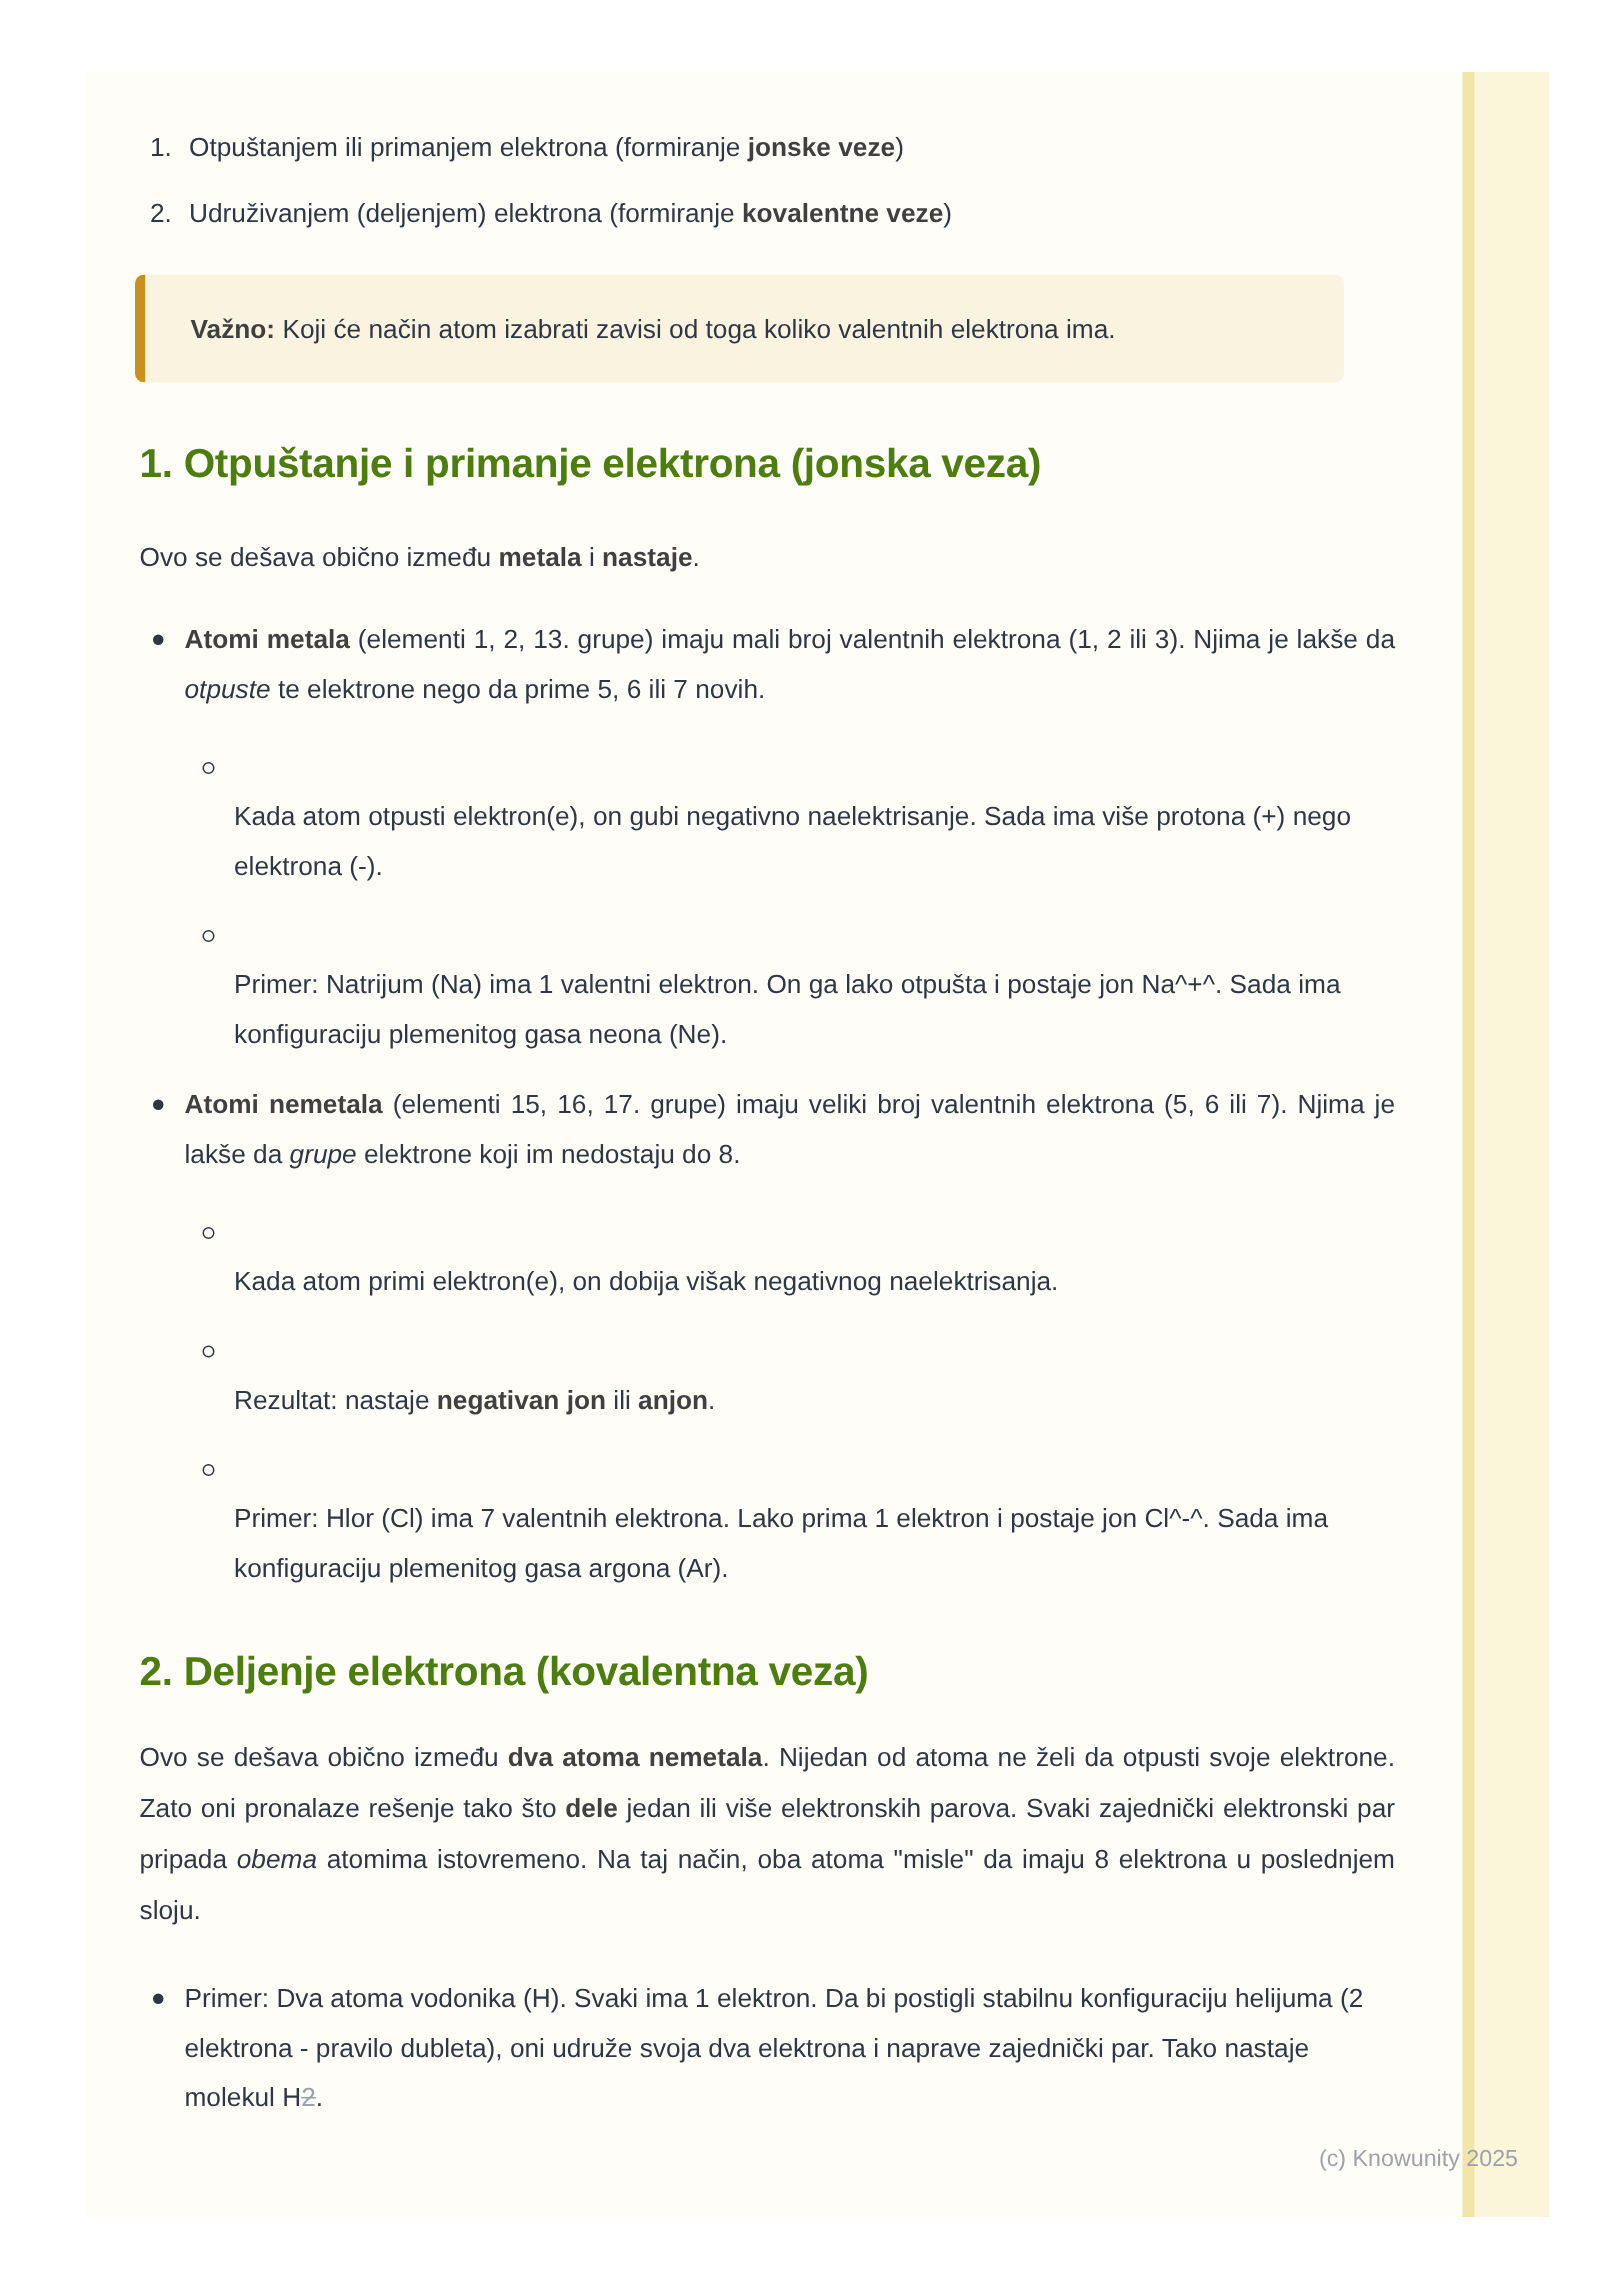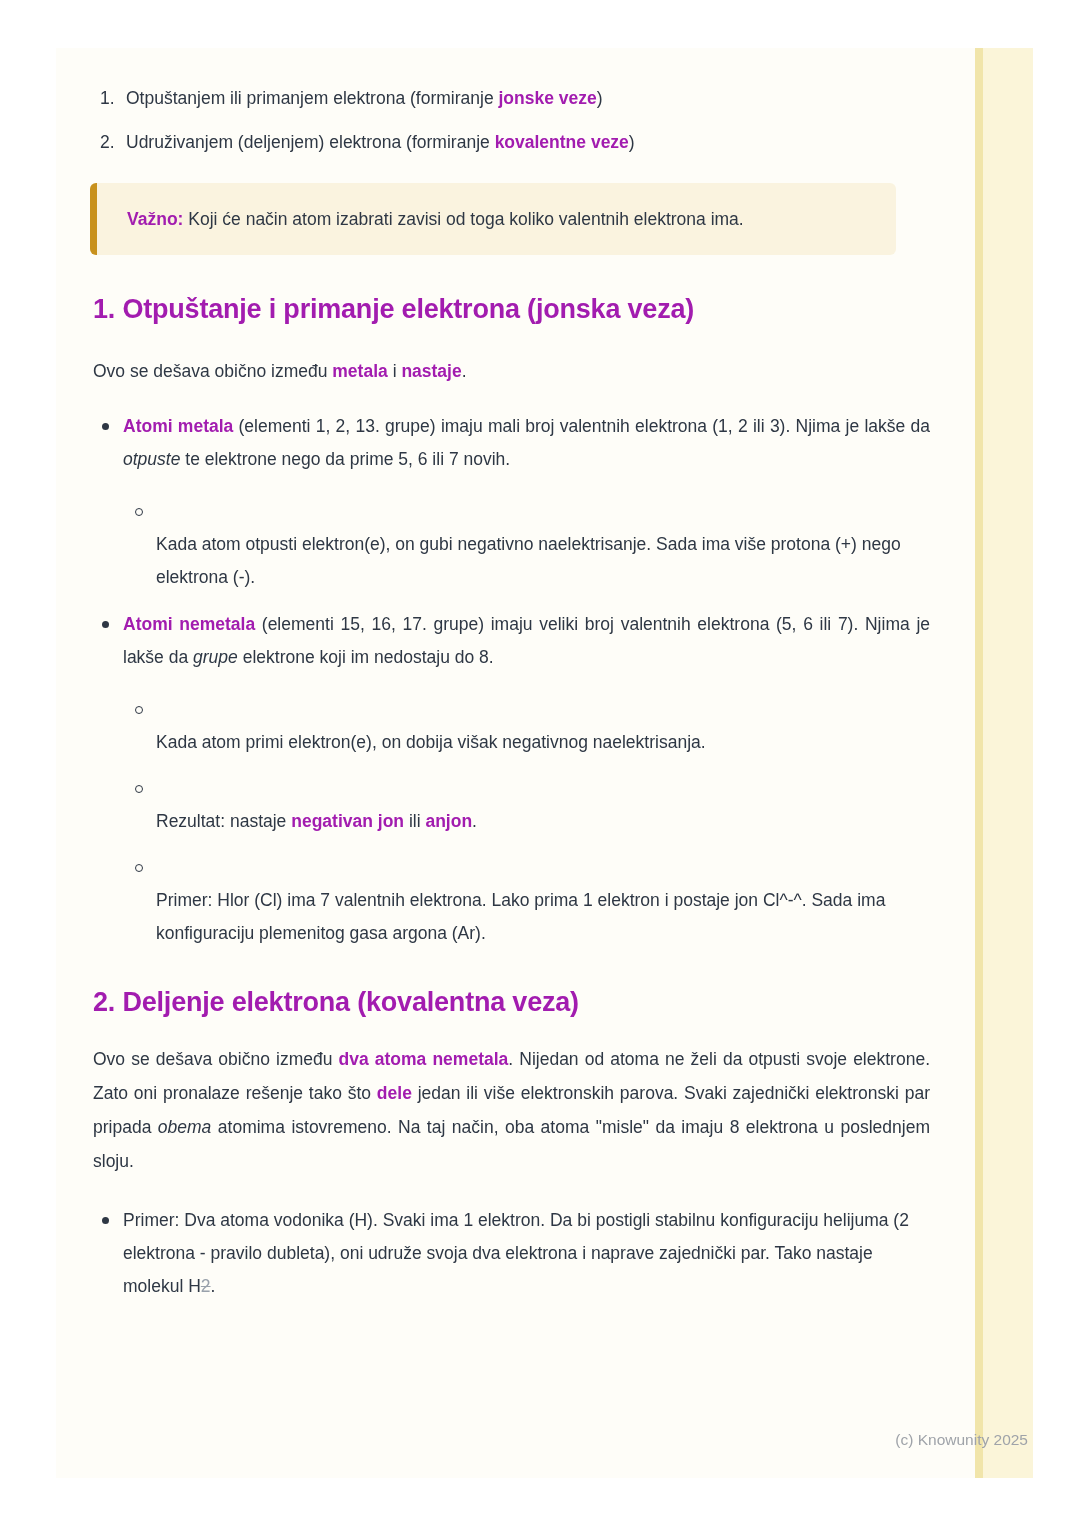--- a/index.html
+++ b/index.html
@@ -20,58 +20,58 @@
     position:absolute; left:975px; top:48px;
     width:58px; height:1430px;
     background:#fbf5d9;
     border-left:8px solid #f1e5aa;
   }
   .content {
     position:absolute; left:93px; top:60px; width:837px;
     font-size:17.5px; line-height:33px;
   }
   .lead { line-height:33px; }
-  b, .seg-b { font-weight:700; color:#a21caf; }
+  b, .seg-b { font-weight:700; color:#404040; }
   .olist { margin-top:22px; }
   .oli { display:flex; margin-bottom:11px; padding-left:7px; }
   .onum { width:26px; flex:0 0 26px; }
   .callout {
     margin-top:24px; margin-left:-3px;
     width:806px;
     background:#faf3df;
     border-left:7px solid #c8911d;
     border-radius:6px;
     padding:16px 28px 16px 30px;
     line-height:40px;
     text-align:justify;
   }
   h2.sec {
     margin-top:38px;
     font-size:27px; line-height:32px;
     font-weight:700;
-    color:#a21caf;
+    color:#4d7c0f;
     letter-spacing:-0.2px;
   }
   .after-h { margin-top:30px; }
   .para-just { text-align:justify; line-height:34px; }
   .ul1 { margin-top:22px; }
   .li1 { display:flex; margin-bottom:14px; }
   .m1 { flex:0 0 30px; width:30px; padding-left:9px; }
   .disc { display:block; width:7px; height:7px; border-radius:50%; background:#2e3744; margin-top:13px; }
   .t1 { flex:1; text-align:justify; }
   .ul2 { margin-top:20px; margin-left:42px; }
   .li2 { display:flex; margin-bottom:14px; }
   .m2 { flex:0 0 21px; width:21px; }
   .ring { display:block; width:8px; height:8px; border-radius:50%; border:1.5px solid #2e3744; margin-top:12px; }
   .t2 { flex:1;margin-top:32px; }
   .ul-last { margin-top:26px; }
   .strike { text-decoration:line-through; color:#99a1ab; }
   .seg-i { font-style:italic; }
   .footer {
-    position:absolute; top:1430px; right:52px;
+    position:absolute; top:1430px; right:68px;
     font-size:15.5px; line-height:20px;
     color:#9fa3a9;
     z-index:5;
   }
 </style>
 </head>
 <body>
 
 <div class="sheet"></div>
 <div class="strip"></div>
@@ -106,20 +106,26 @@
         </span>
       <div class="t1"><span class="seg-b">Atomi metala</span><span> (elementi 1, 2, 13. grupe) imaju mali broj valentnih elektrona (1, 2 ili 3). Njima je lakše da </span><span class="seg-i">otpuste</span><span> te elektrone nego da prime 5, 6 ili 7 novih.</span></div>
     </div>
 
     <div class="ul2">
       <div class="li2">
         <span class="m2">
             <span class="ring"></span>
           </span>
         <div class="t2"><span>Kada atom otpusti elektron(e), on gubi negativno naelektrisanje. Sada ima više protona (+) nego elektrona (-).</span></div>
+      </div>
+      <div class="li2">
+        <span class="m2">
+            <span class="ring"></span>
+          </span>
+        <div class="t2"><span>Primer: Natrijum (Na) ima 1 valentni elektron. On ga lako otpušta i postaje jon Na^+^. Sada ima konfiguraciju plemenitog gasa neona (Ne).</span></div>
       </div>
     </div>
 
     <div class="li1">
       <span class="m1">
           <span class="disc"></span>
         </span>
       <div class="t1"><span class="seg-b">Atomi nemetala</span><span> (elementi 15, 16, 17. grupe) imaju veliki broj valentnih elektrona (5, 6 ili 7). Njima je lakše da </span><span class="seg-i">grupe</span><span> elektrone koji im nedostaju do 8.</span></div>
     </div>
 

